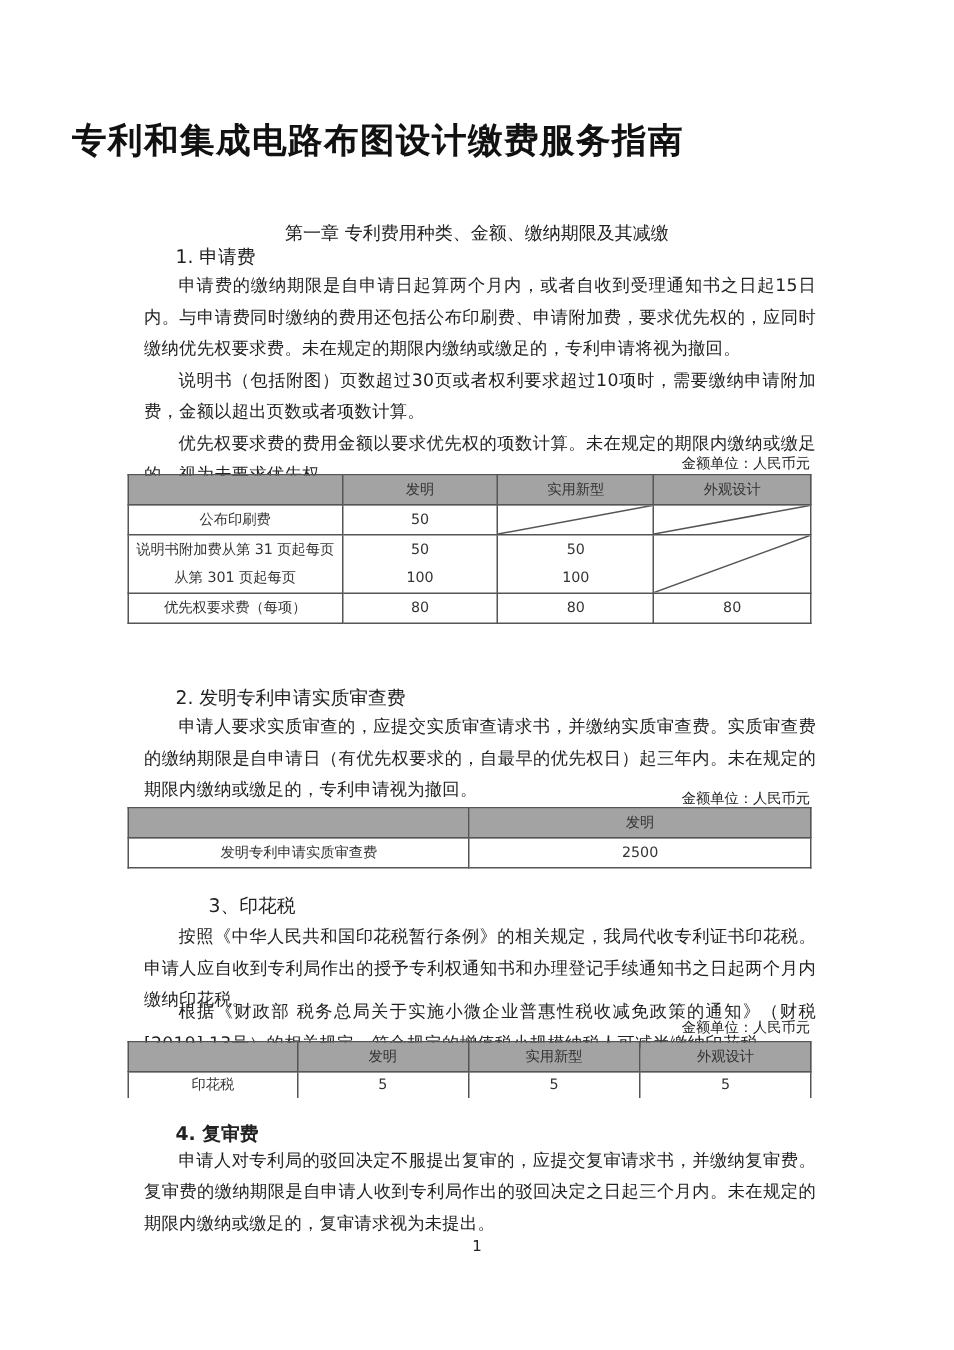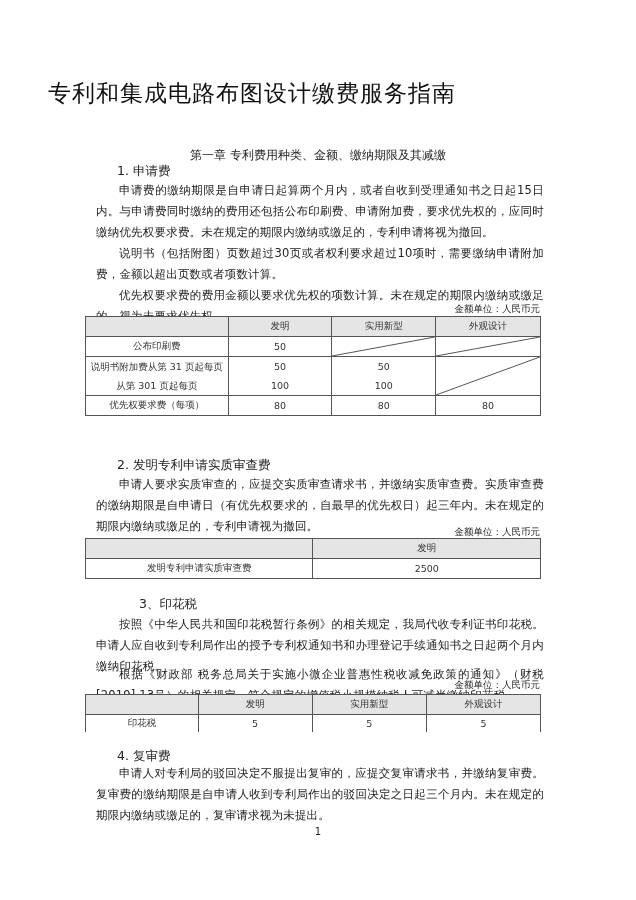--- a/index.html
+++ b/index.html
@@ -1,30 +1,30 @@
 <!DOCTYPE html>
 <html><head>
 <meta charset="utf-8">
 <style>
   html, body { margin: 0; padding: 0; background: #ffffff; }
   body { width: 636px; height: 900px; position: relative; overflow: hidden;
          font-family: "DejaVu Sans", "Liberation Sans", sans-serif; color: #1a1a1a; }
   .page { position: absolute; left: 0; top: 0; width: 636px; height: 900px; }
   .title { position: absolute; left: 0; width: 504px; top: 78px; text-align: center;
-           font-size: 23px; font-weight: normal; letter-spacing: 1px; color: #111; }
+           font-size: 23px; font-weight: bold; letter-spacing: 1px; color: #111; }
   .chapter { position: absolute; left: 0; width: 636px; top: 147px; text-align: center;
              font-size: 12px; color: #222; }
   .heading { position: absolute; left: 117px; font-size: 12.5px; color: #222; }
   .para { position: absolute; left: 96px; width: 448px; font-size: 11.5px; line-height: 21px;
           color: #222; text-align: justify; text-indent: 23px; letter-spacing: 0.2px; }
   .unit { position: absolute; right: 96px; font-size: 9.5px; color: #222; }
   table { position: absolute; left: 85px; width: 456px; border-collapse: collapse;
           font-size: 9.5px; color: #333; }
   td, th { border: 1px solid #555; text-align: center; padding: 0; font-weight: normal; }
-  th { background: #e5e5e5; height: 19px; }
+  th { background: #a3a3a3; height: 19px; }
   .t1 td { height: 19px; }
   .t1 td.tall { height: 38px; }
   .t1 .two-line div { line-height: 19px; }
   .slash { position: relative; }
   .slash svg { position: absolute; left: 0; top: 0; width: 100%; height: 100%; }
   .pagenum { position: absolute; left: 0; width: 636px; top: 826px; text-align: center;
              font-size: 10px; color: #222; }
   .t3 td { border-bottom: none; }
 </style>
 </head>
@@ -137,17 +137,17 @@
     </tr>
     <tr>
       <td style="height:17px;">印花税</td>
       <td>5</td>
       <td>5</td>
       <td>5</td>
     </tr>
   </tbody>
     </table>
 
-  <div class="heading" style="top:748px;">4. 复审费</div>
+  <div class="heading" style="top:748px;font-weight:bold;">4. 复审费</div>
   <div class="para" style="top:763px;">申请人对专利局的驳回决定不服提出复审的，应提交复审请求书，并缴纳复审费。复审费的缴纳期限是自申请人收到专利局作出的驳回决定之日起三个月内。未在规定的期限内缴纳或缴足的，复审请求视为未提出。</div>
 
   <div class="pagenum">1</div>
 </div>
 
 </body></html>

